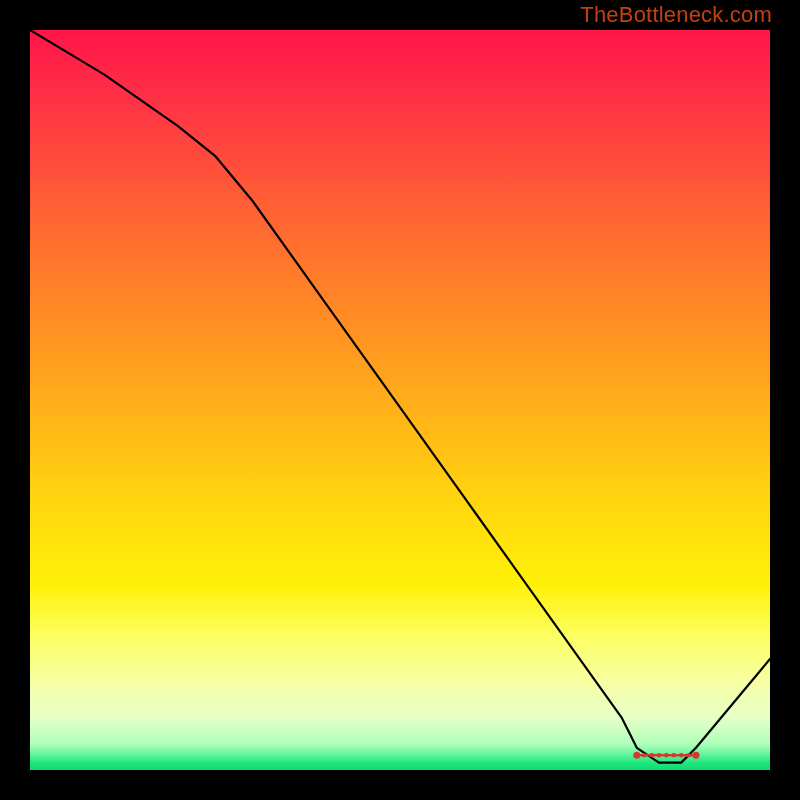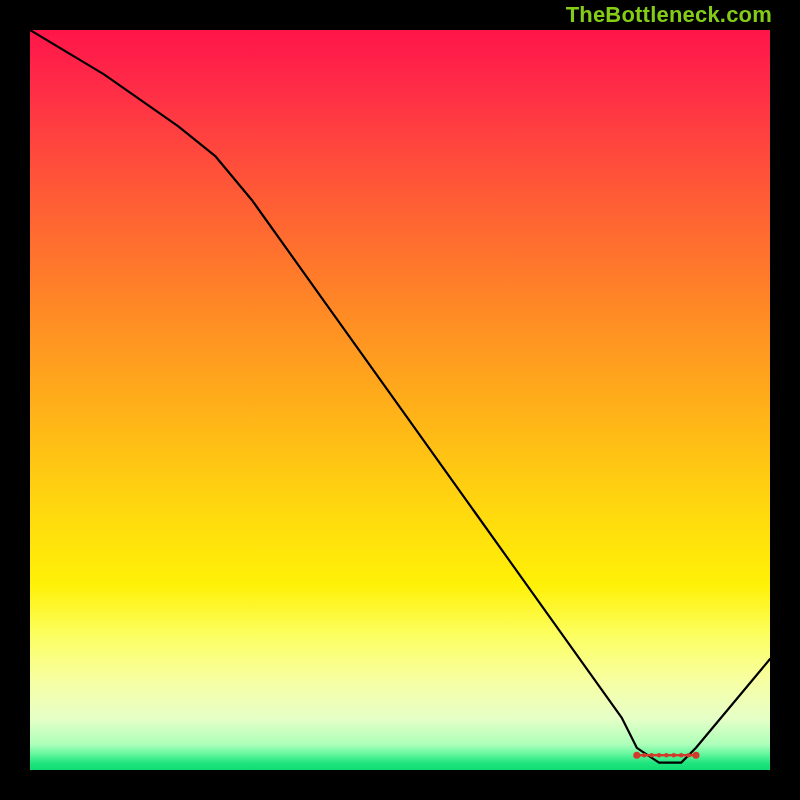--- a/index.html
+++ b/index.html
@@ -13,23 +13,23 @@
   }
   .wrap {
     position: relative;
     width: 800px;
     height: 800px;
   }
   .watermark {
     position: absolute;
     top: 2px;
     right: 28px;
-    color: #84cc16;
+    color: #c2410c;
     font-size: 22px;
-    font-weight: 700;
+    font-weight: 400;
     letter-spacing: 0.2px;
     user-select: none;
   }
   .plot-area {
     position: absolute;
     left: 30px;
     top: 30px;
     width: 740px;
     height: 740px;
   }

